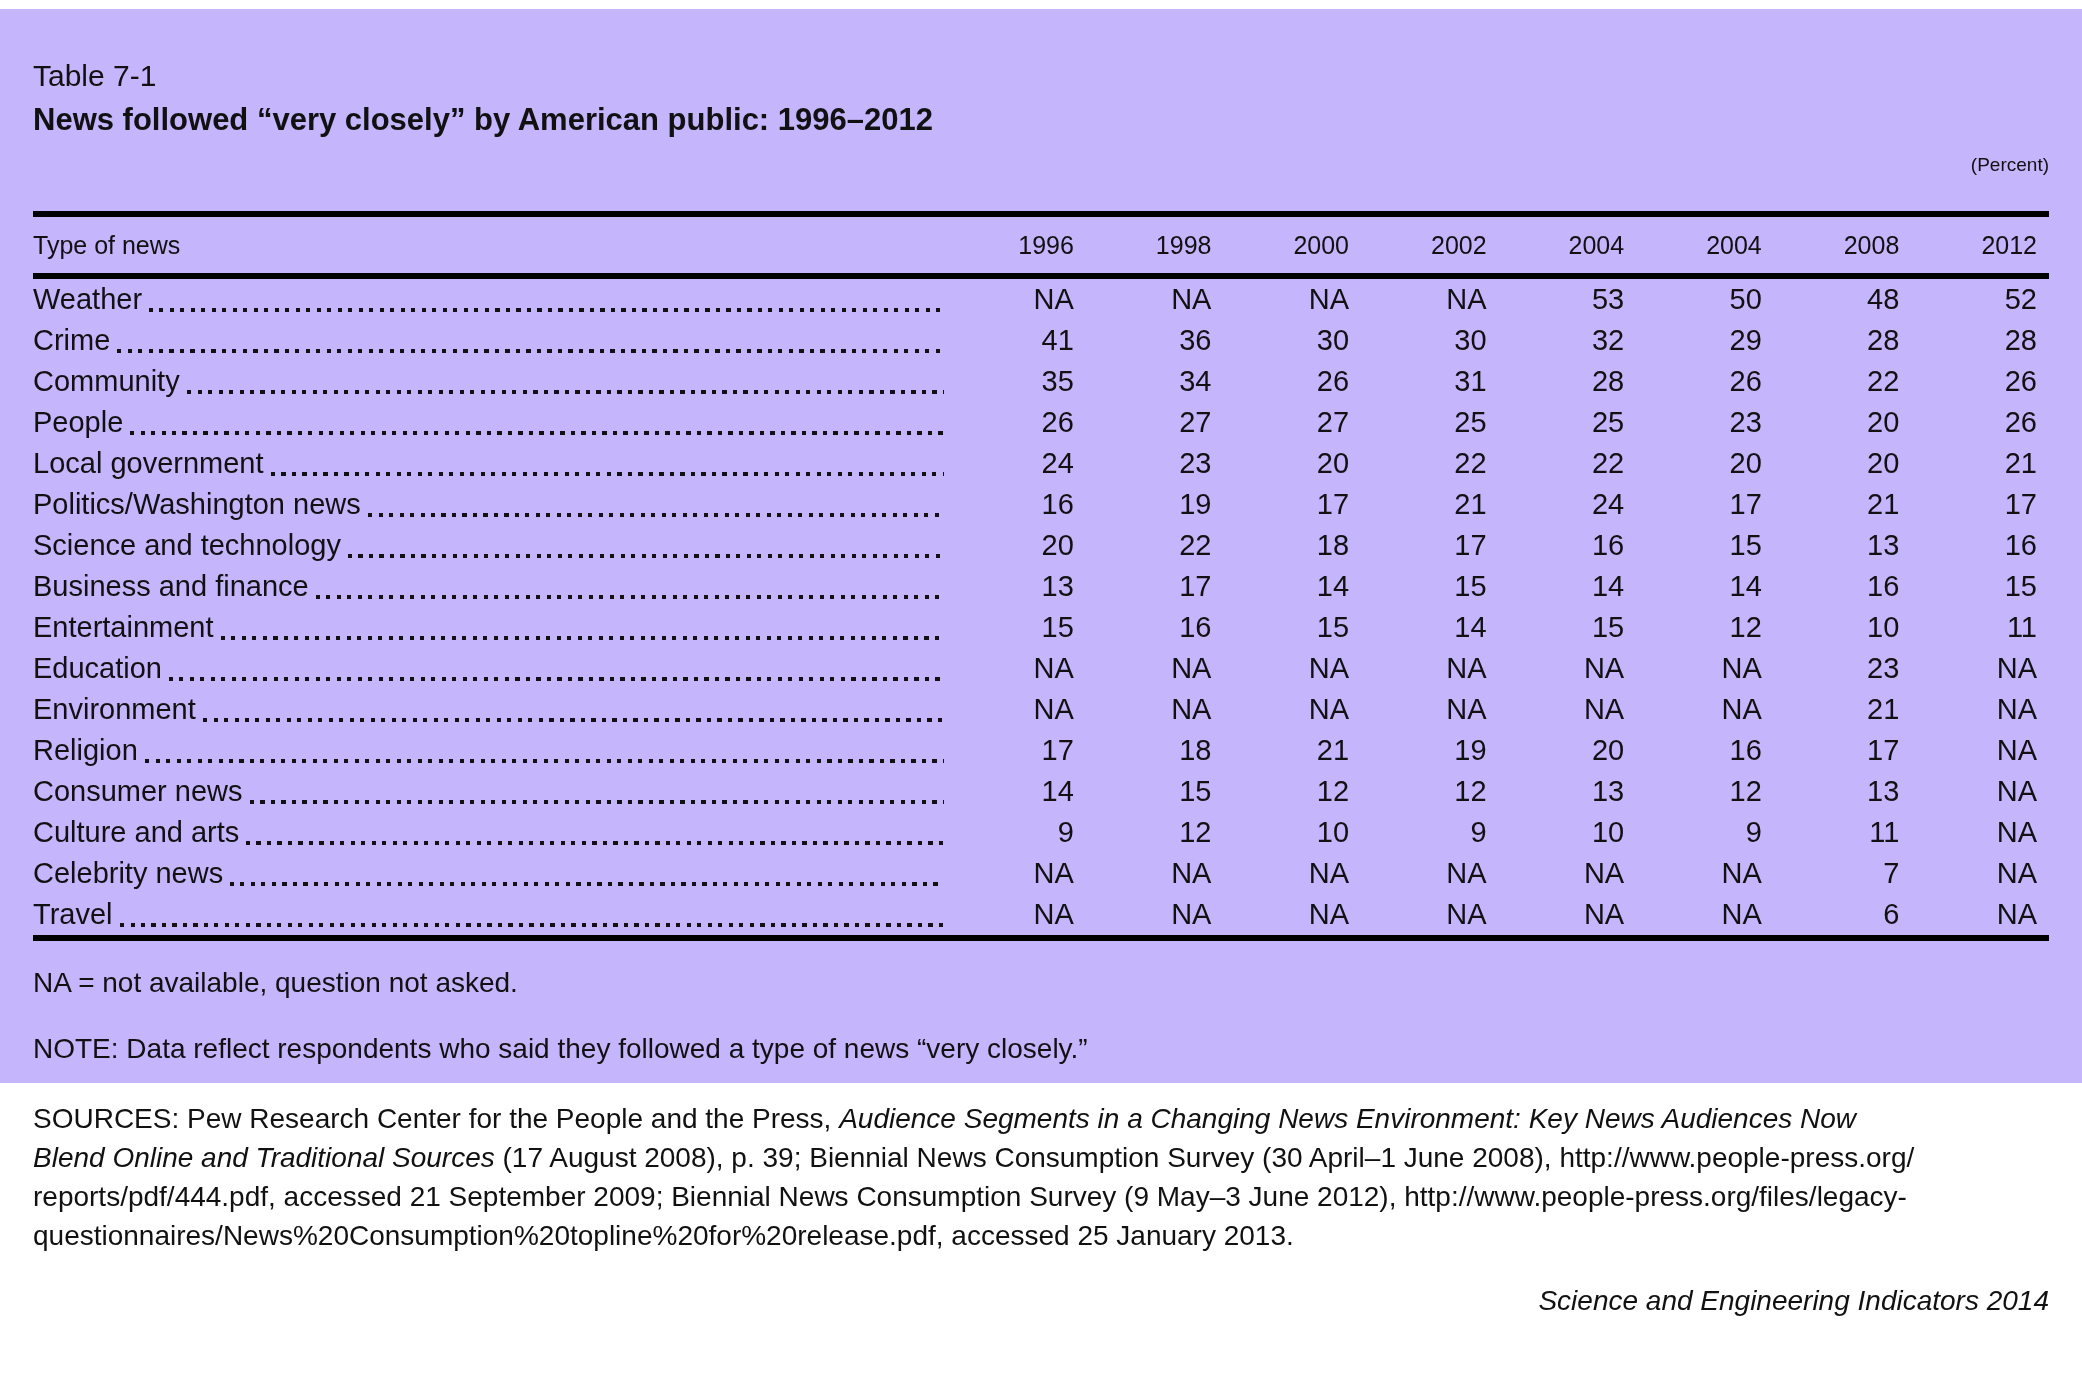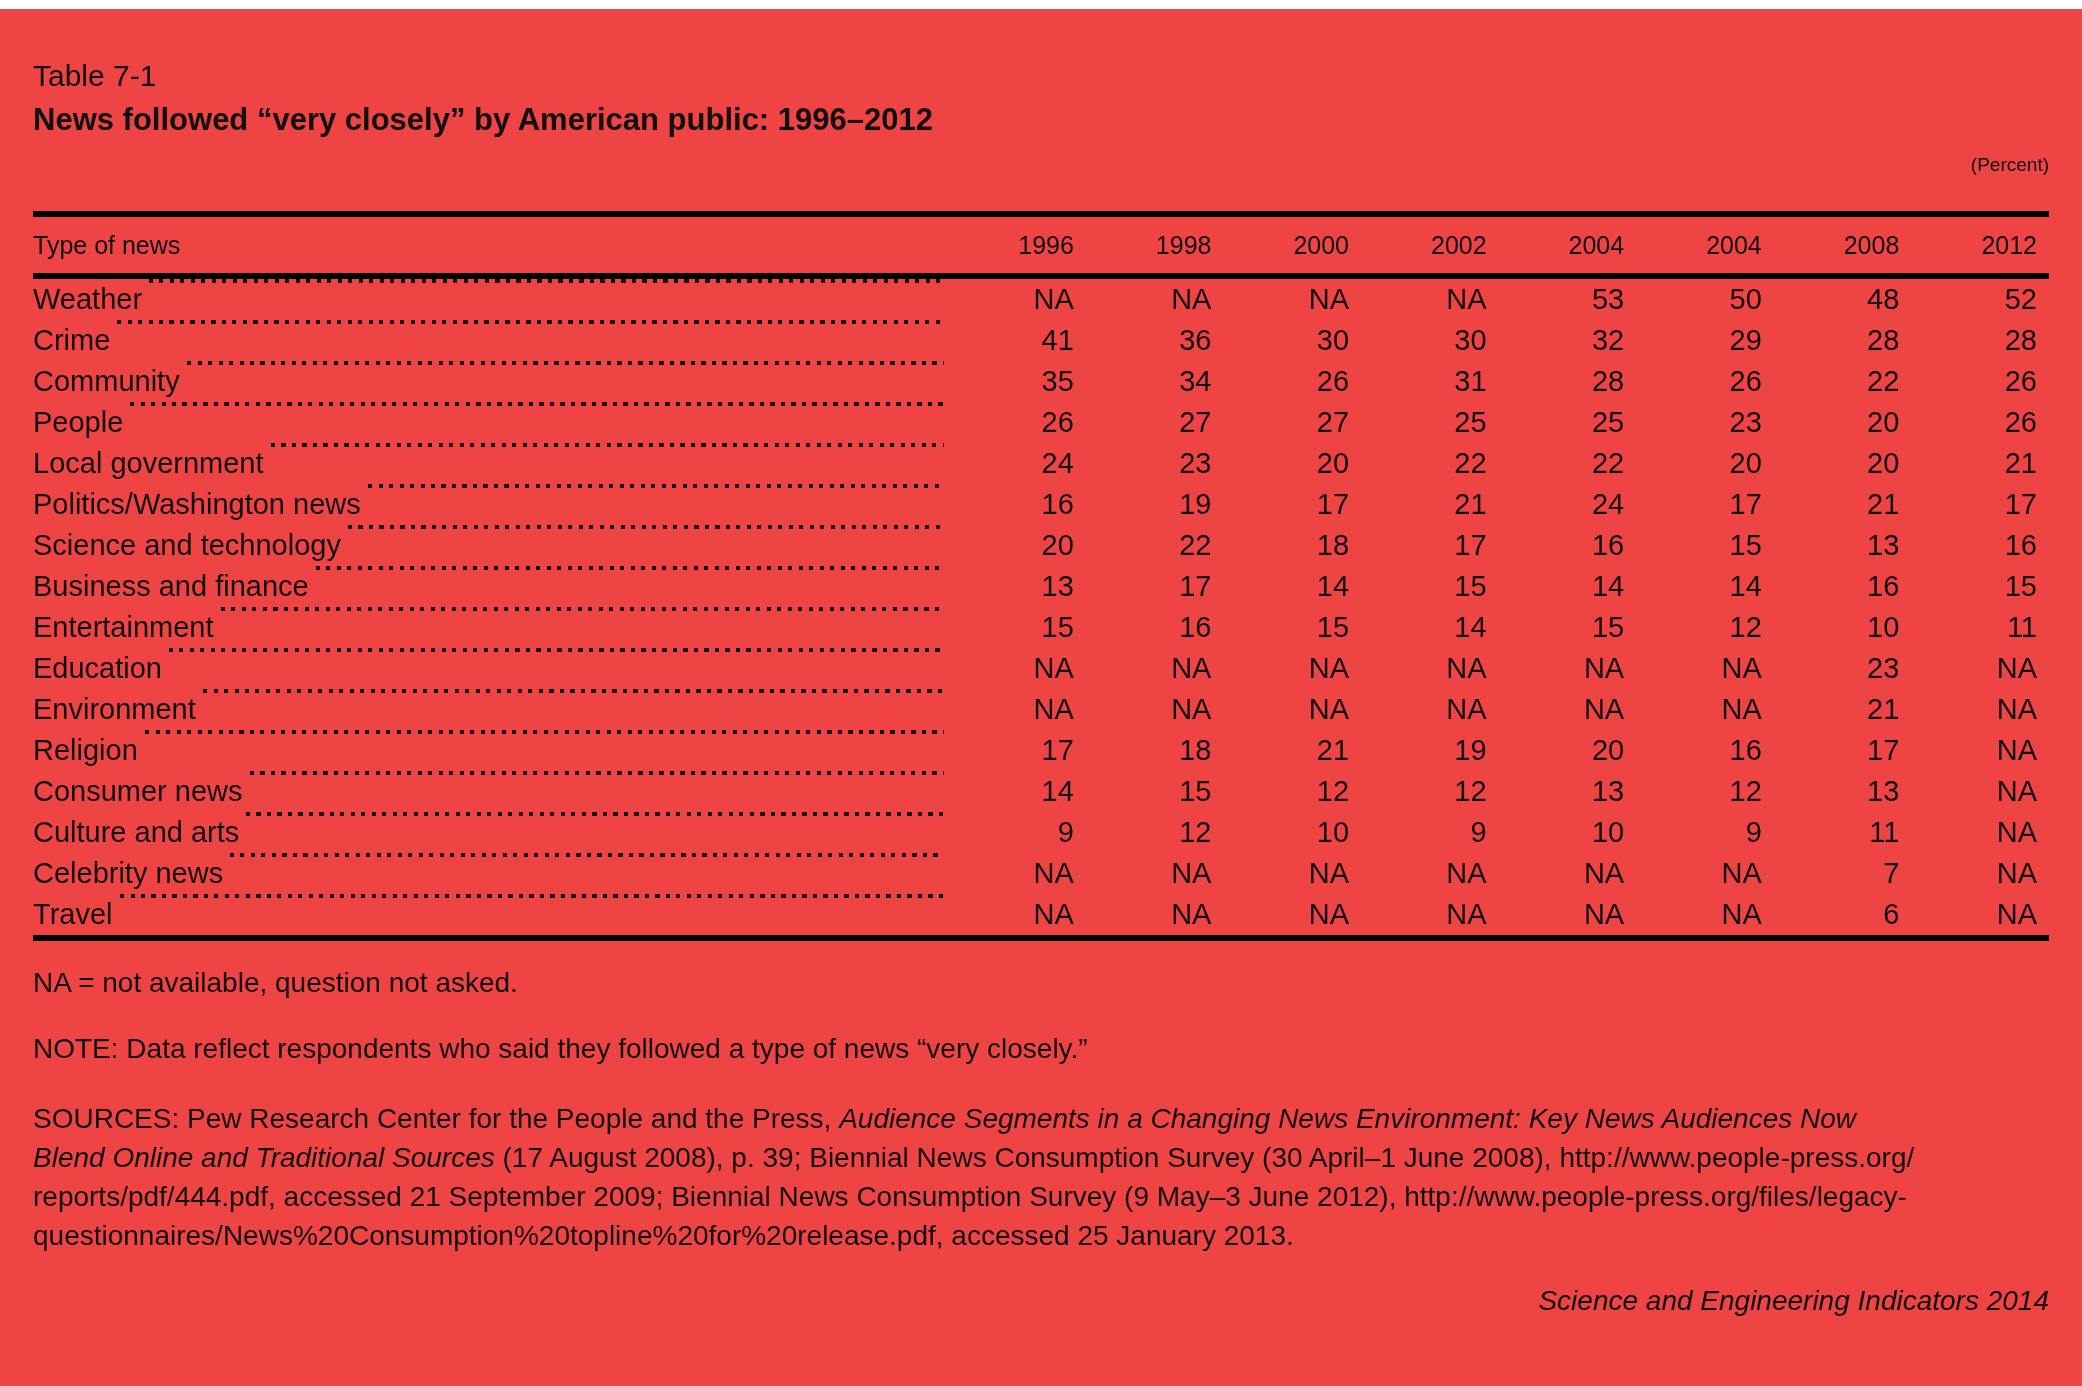--- a/index.html
+++ b/index.html
@@ -11,22 +11,22 @@
     width: 2082px;
     height: 1386px;
     overflow: hidden;
     font-family: "Liberation Sans", sans-serif;
     color: #111111;
   }
   .page {
     position: relative;
     margin-top: 9px;
     width: 2082px;
-    height: 1377px;
-    background: #ef4444;
+    height: 1074px;
+    background: #c4b5fd;
     box-sizing: border-box;
     padding: 0 33px;
   }
   .table-label {
     padding-top: 50px;
     font-size: 30px;
     line-height: 34px;
   }
   .table-title {
     margin-top: 9px;
@@ -67,20 +67,21 @@
   }
   tbody { border-bottom: 6px solid #000000; }
   tbody td {
     height: 41px;
     font-size: 29px;
     padding: 0;
     vertical-align: middle;
   }
   .cell-flex {
     display: flex;
+    align-items: flex-end;
     padding-right: 2px;
   }
   .row-label {
     white-space: nowrap;
     line-height: 41px;
   }
   .leader {
     flex: 1;
     height: 4px;
     margin: 0 2px 8px 7px;

